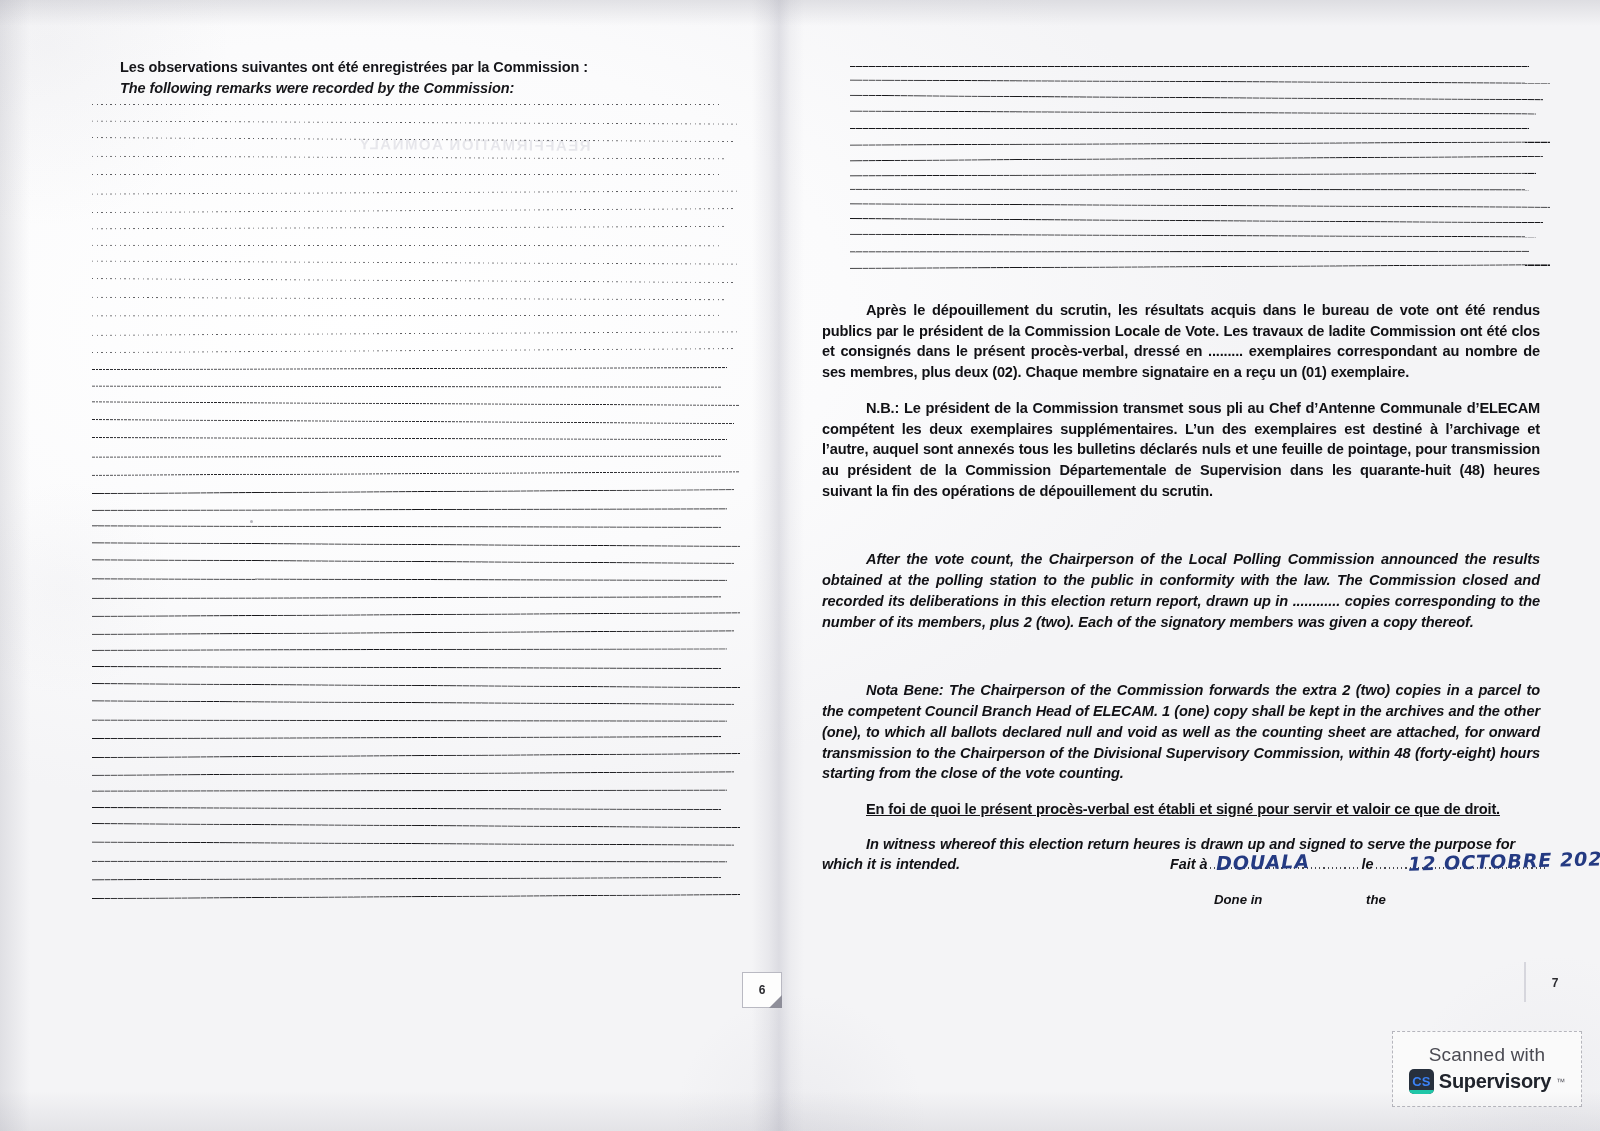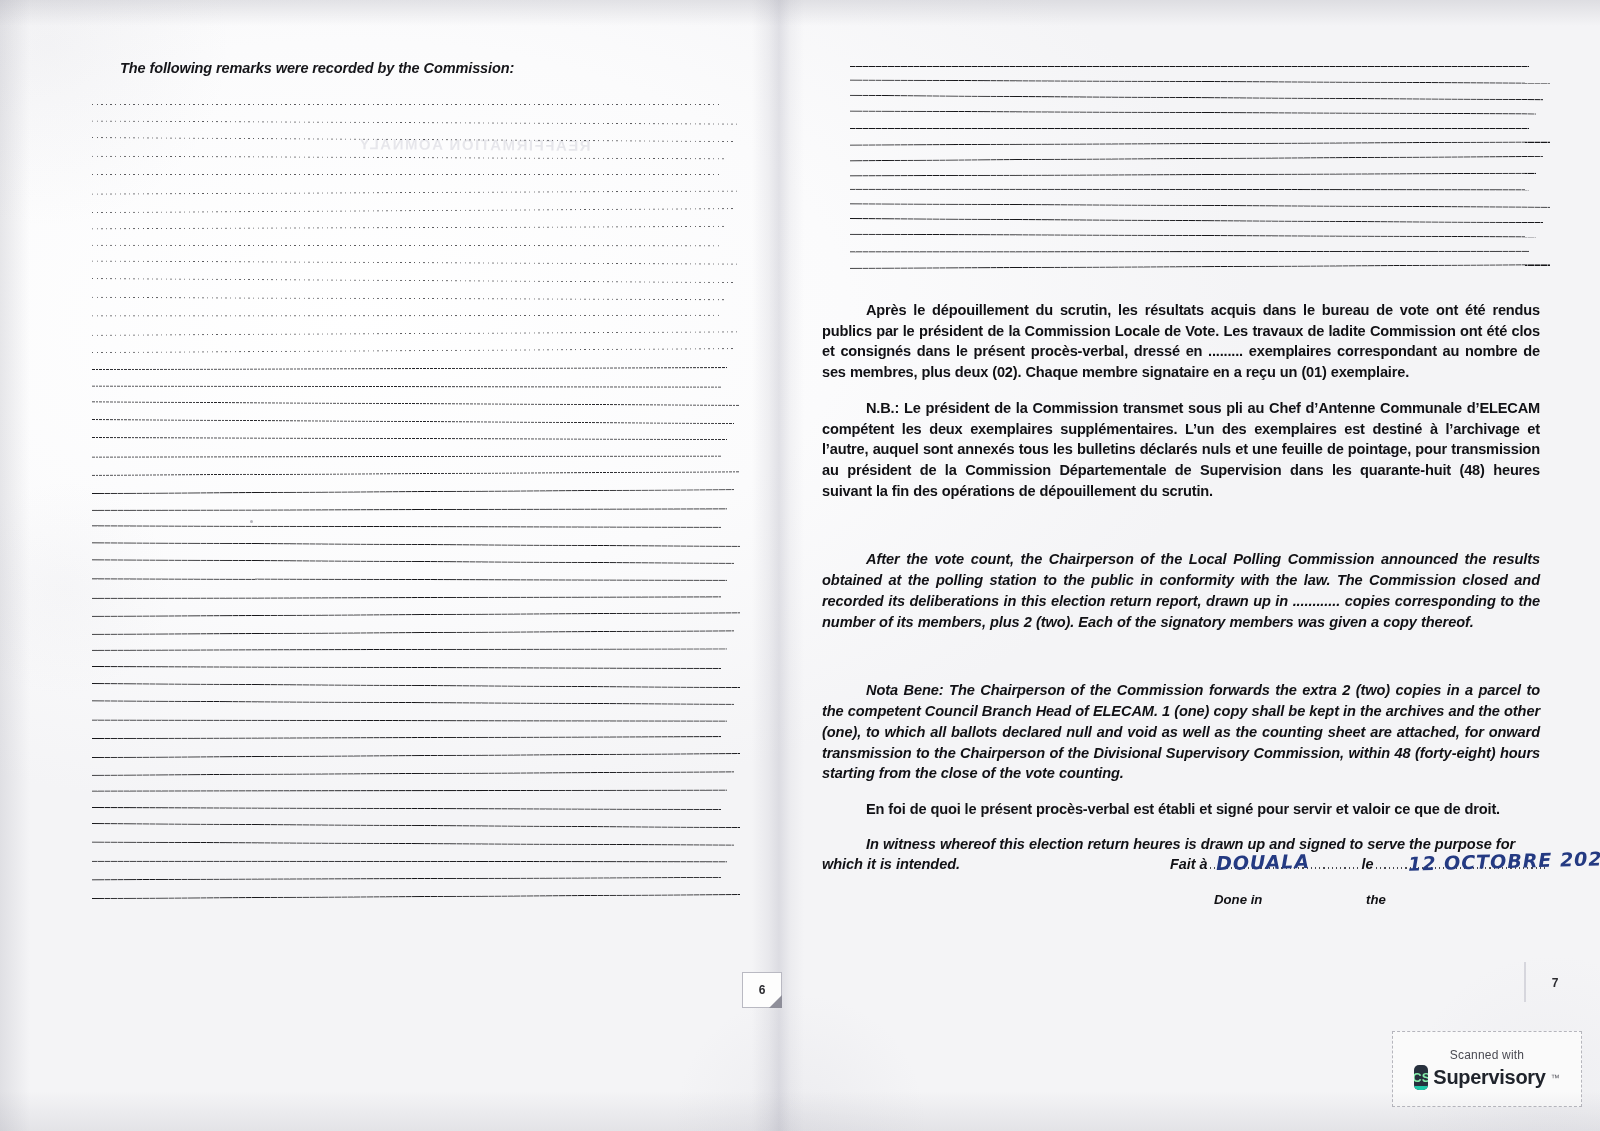--- a/index.html
+++ b/index.html
@@ -277,34 +277,34 @@
     height: 74px;
     border: 1px dashed #b6b6bd;
     background: #fafafa;
     display: flex;
     flex-direction: column;
     align-items: center;
     justify-content: center;
     gap: 3px;
   }
   .cs-top {
-    font-size: 12px;
+    font-size: 19px;
     color: #4a4a52;
     letter-spacing: 0.2px;
   }
   .cs-bottom {
     display: flex;
     align-items: center;
     gap: 5px;
   }
   .cs-logo {
-    width: 14px; height: 25px;
+    width: 25px; height: 25px;
     border-radius: 5px;
     background: #27303d;
-    color: #86efac;
+    color: #3b82f6;
     font-size: 13px;
     font-weight: bold;
     display: flex;
     align-items: center;
     justify-content: center;
     position: relative;
     overflow: hidden;
   }
   .cs-logo::after {
     content: "";
@@ -336,20 +336,21 @@
 </head>
 <body>
 
 <div class="scan">
 
   <div class="noise"></div>
 
   <div class="page page-left">
 
     <div class="obs-heading">
+      <div class="obs-fr">Les observations suivantes ont été enregistrées par la Commission :</div>
       <div class="obs-en">The following remarks were recorded by the Commission:</div>
     </div>
 
     <div class="ghost">REAFFIRMATION AOMNALY</div>
 
     <div class="rules rules-left" id="rules-left">
         <div class="rule " style="margin-bottom: 16.6px; transform: rotate(0deg);">
           <div class="ink" style="width: 97%;"></div>
         </div>
         <div class="rule " style="margin-bottom: 16.6px; transform: rotate(0.251deg);">
@@ -539,21 +540,21 @@
         <div class="rule solidish" style="margin-bottom: 14.4px; transform: rotate(-0.29deg);">
           <div class="ink" style="width: 100%;"></div>
         </div>
       </div>
 
     <div class="body-block" style="top:300px;" id="body-block">
         <p class="para">Après le dépouillement du scrutin, les résultats acquis dans le bureau de vote ont été rendus publics par le président de la Commission Locale de Vote. Les travaux de ladite Commission ont été clos et consignés dans le présent procès-verbal, dressé en ......... exemplaires correspondant au nombre de ses membres, plus deux (02). Chaque membre signataire en a reçu un (01) exemplaire.</p>
         <p class="para"><span class="lead">N.B.:</span> Le président de la Commission transmet sous pli au Chef d’Antenne Communale d’ELECAM compétent les deux exemplaires supplémentaires. L’un des exemplaires est destiné à l’archivage et l’autre, auquel sont annexés tous les bulletins déclarés nuls et une feuille de pointage, pour transmission au président de la Commission Départementale de Supervision dans les quarante-huit (48) heures suivant la fin des opérations de dépouillement du scrutin.</p>
         <p class="para en">After the vote count, the Chairperson of the Local Polling Commission announced the results obtained at the polling station to the public in conformity with the law. The Commission closed and recorded its deliberations in this election return report, drawn up in ............ copies corresponding to the number of its members, plus 2 (two). Each of the signatory members was given a copy thereof.</p>
         <p class="para en"><span class="lead-i">Nota Bene:</span> The Chairperson of the Commission forwards the extra 2 (two) copies in a parcel to the competent Council Branch Head of ELECAM. 1 (one) copy shall be kept in the archives and the other (one), to which all ballots declared null and void as well as the counting sheet are attached, for onward transmission to the Chairperson of the Divisional Supervisory Commission, within 48 (forty-eight) hours starting from the close of the vote counting.</p>
-        <p class="para" style="margin-bottom: 14px;">En foi de quoi le présent procès-verbal est établi et signé pour servir et valoir ce que de droit.</p>
+        <p class="para" style="margin-bottom: 14px; text-decoration: underline;">En foi de quoi le présent procès-verbal est établi et signé pour servir et valoir ce que de droit.</p>
         <p class="para en" style="margin-top: 2px; text-align: left;">In witness whereof this election return heures is drawn up and signed to serve the purpose for which it is intended.</p>
       </div>
 
     <div class="sig">
       <div class="sig-row">
         <span>Fait à</span>
         <span class="dotfill fill-place"></span>
         <span>le</span>
         <span class="dotfill fill-date"></span>
         <span class="hand hand-place">DOUALA</span>

